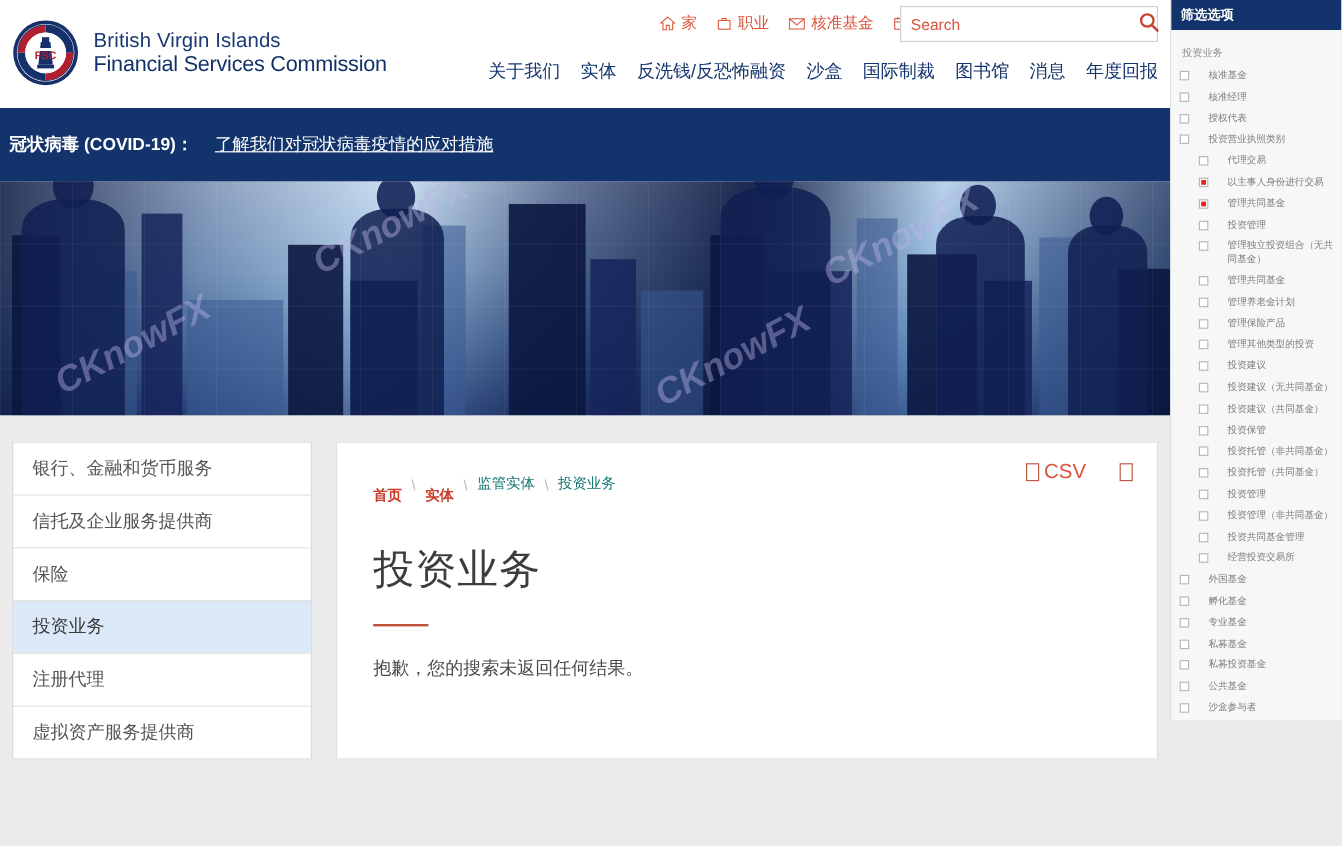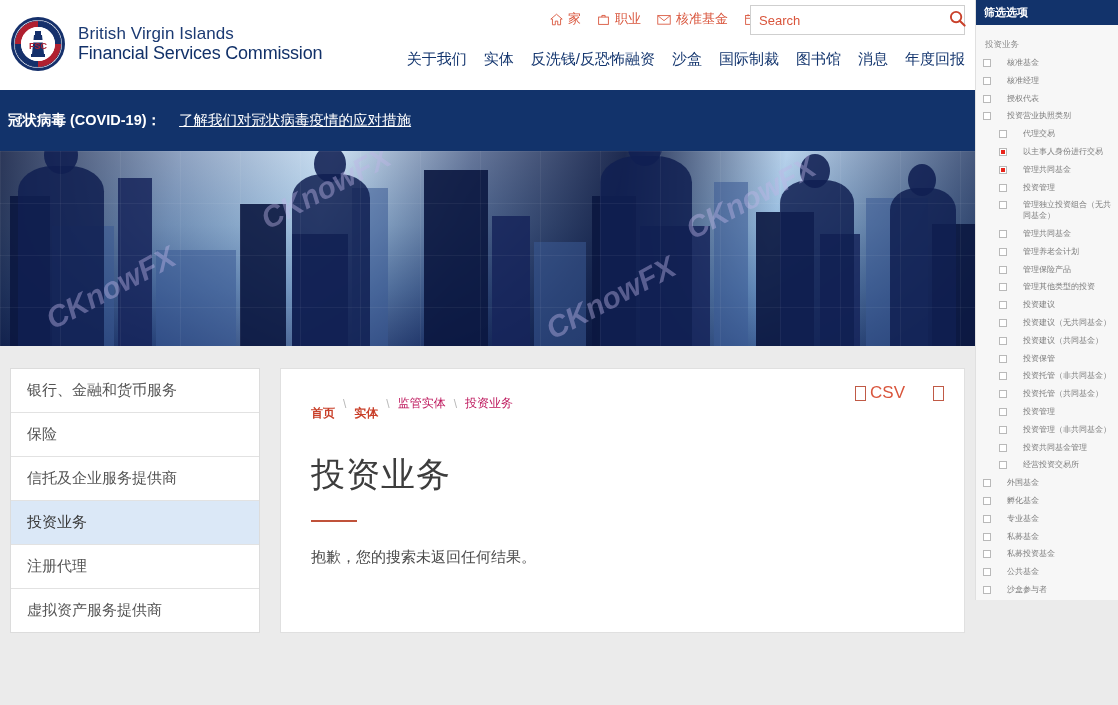--- a/index.html
+++ b/index.html
@@ -66,21 +66,21 @@
   .side-head { background:#12336b; color:#fff; font-size:18px; font-weight:bold; padding:13px 16px; }
   .side-item { padding:12px 16px; font-size:15px; color:#555; border-top:1px solid #e2e2e2; cursor:pointer; }
   .side-item:first-of-type { border-top:0; }
   .side-item.active { background:#dbe8f7; color:#3a3a3a; }
 
   
   .main-card { flex:1; background:#fff; border:1px solid #e0e0e0; padding:16px 30px 26px 30px; min-height:185px; position:relative; }
   .crumb { display:flex; align-items:center; gap:8px; font-size:12px; }
   .crumb a { text-decoration:none; cursor:pointer; }
   .crumb .c-red { color:#c9402a; font-weight:bold;margin-top:20px; }
-  .crumb .c-grey { color:#be185d;font-family:Liberation Mono, monospace; }
+  .crumb .c-grey { color:#0f766e;font-family:Liberation Mono, monospace; }
   .crumb .sep { color:#b9b9b9; font-size:12px; }
   .card-tools { position:absolute; right:20px; top:14px; display:flex; align-items:center; gap:28px; }
   .tofu { display:inline-block; width:11px; height:15px; border:1px solid #c05a46; vertical-align:-2px; }
   .tool-a { color:#d9553c; font-size:17px; text-decoration:none; cursor:pointer; display:flex; align-items:center; gap:4px; }
   .page-title { font-size:34px; color:#3d3d3d; font-weight:normal; margin:30px 0 0 0; letter-spacing:1px; }
   .rule { width:46px; height:2px; background:#c0523a; margin:22px 0 26px 0; }
   .no-result { font-size:15px; color:#4a4a4a; }
 
   
   .filter-panel { position:absolute; right:0; top:0; width:143px; height:600px; background:#f7f7f7; border-left:1px solid #e0e0e0; overflow:hidden; }
@@ -231,22 +231,22 @@
     <div class="wm" style="left:40px;  top:120px;">CKnowFX</div>
     <div class="wm" style="left:255px; top:20px;">CKnowFX</div>
     <div class="wm" style="left:540px; top:130px;">CKnowFX</div>
     <div class="wm" style="left:680px; top:30px;">CKnowFX</div>
   </div>
 
   <div class="content-row">
 
     <div class="side-menu">
       <div class="side-item">银行、金融和货币服务</div>
+      <div class="side-item">信托及企业服务提供商</div>
       <div class="side-item">保险</div>
-      <div class="side-item">信托及企业服务提供商</div>
       <div class="side-item active">投资业务</div>
       <div class="side-item">注册代理</div>
       <div class="side-item">虚拟资产服务提供商</div>
     </div>
 
     <div class="main-card">
       <div class="crumb">
         <a class="c-red">首页</a>
         <span class="sep">\</span>
         <a class="c-red">实体</a>

